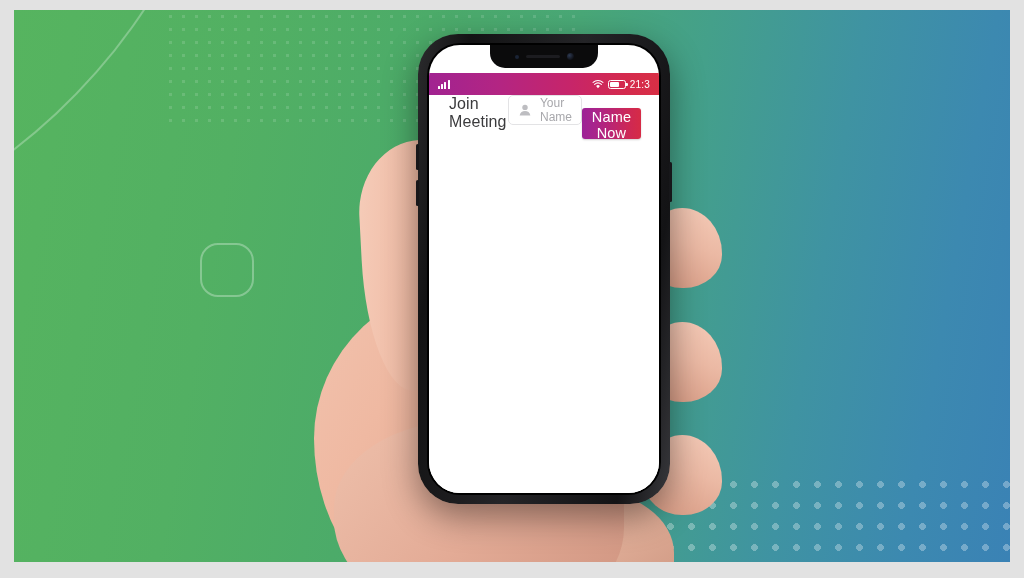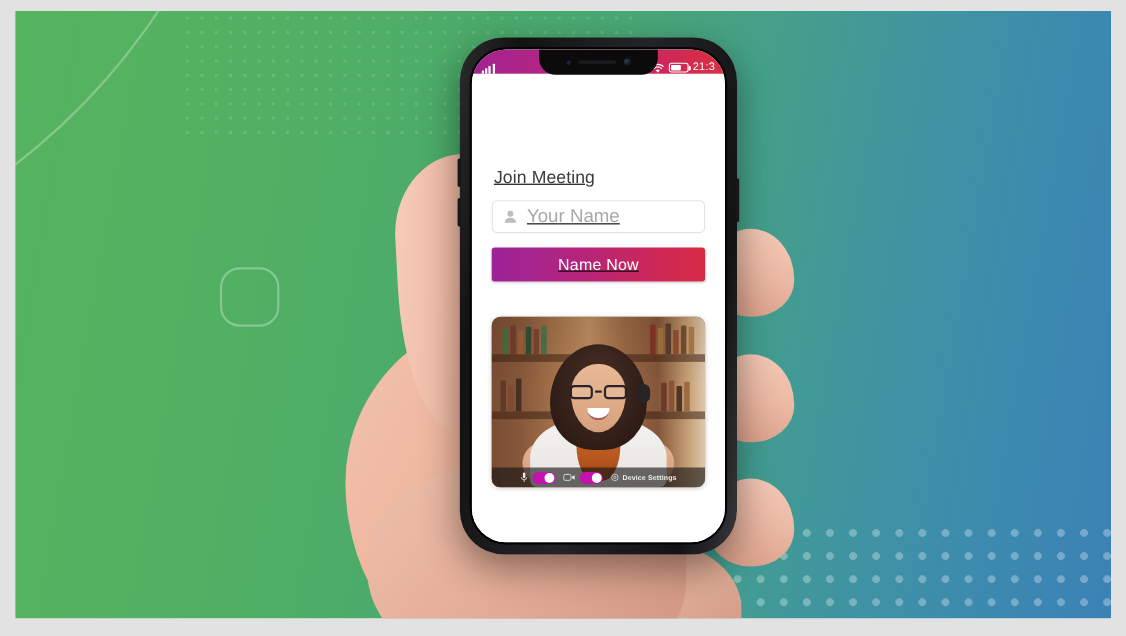--- a/index.html
+++ b/index.html
@@ -186,25 +186,26 @@
     flex-direction: column;
   }
 
   
   .statusbar {
     position: relative;
     height: 22px;
     background: linear-gradient(90deg, #a12391 0%, #b32583 30%, #c72569 62%, #d42a4e 85%, #d82f45 100%);
     color: #fff;
     display: flex;
-    align-items: flex-end;
+    align-items: center;
     justify-content: space-between;
     padding: 0 9px;
     font-size: 10px;
     flex: 0 0 auto;
+    margin-top: 28px;
   }
 
   .sb-left, .sb-right {
     display: flex;
     align-items: center;
     gap: 4px;
   }
 
   .signal-bars {
     display: inline-flex;
@@ -280,24 +281,23 @@
   .sensor {
     width: 4px; height: 4px; border-radius: 50%;
     background: #1b2436;
   }
 
   
   .app-body {
     flex: 1;
     background: #ffffff;
     display: flex;
-    flex-direction: column;
+    flex-direction: row;
     padding: 0 18px;
     box-sizing: border-box;
-    text-decoration: underline;
   }
 
   .spacer-top { height: 86px; }
 
   .join-title {
     font-size: 16px;
     color: #3b3b3d;
     font-weight: 400;
     letter-spacing: 0.1px;
     margin: 0 0 11px 2px;
@@ -309,21 +309,21 @@
     gap: 8px;
     height: 30px;
     border: 1px solid #e3e3e5;
     border-radius: 5px;
     padding: 0 9px;
     box-sizing: border-box;
     background: #fff;
   }
   .user-icon { flex: 0 0 auto; display: block; }
   .name-placeholder {
-    font-size: 17px;
+    font-size: 12px;
     color: #a8a8ac;
   }
 
   .join-btn {
     margin-top: 13px;
     height: 31px;
     border: none;
     border-radius: 3px;
     background: linear-gradient(90deg, #9c2296 0%, #a9248c 22%, #bc2570 52%, #ce2854 80%, #d62b46 100%);
     color: #fff;

